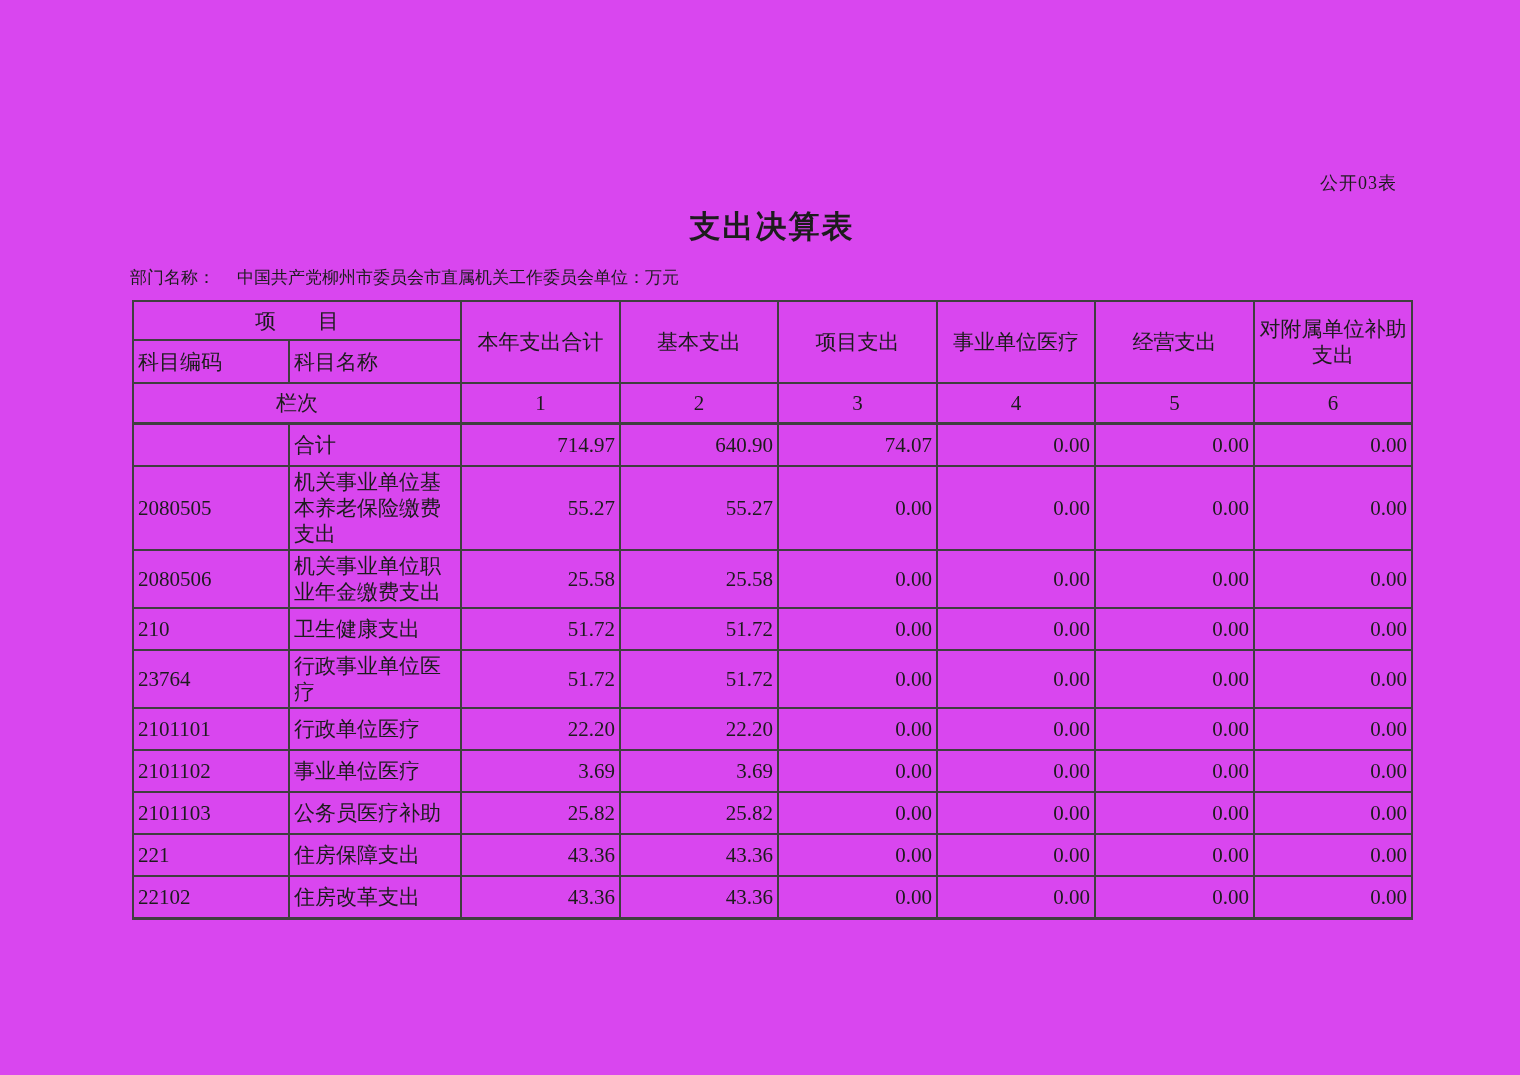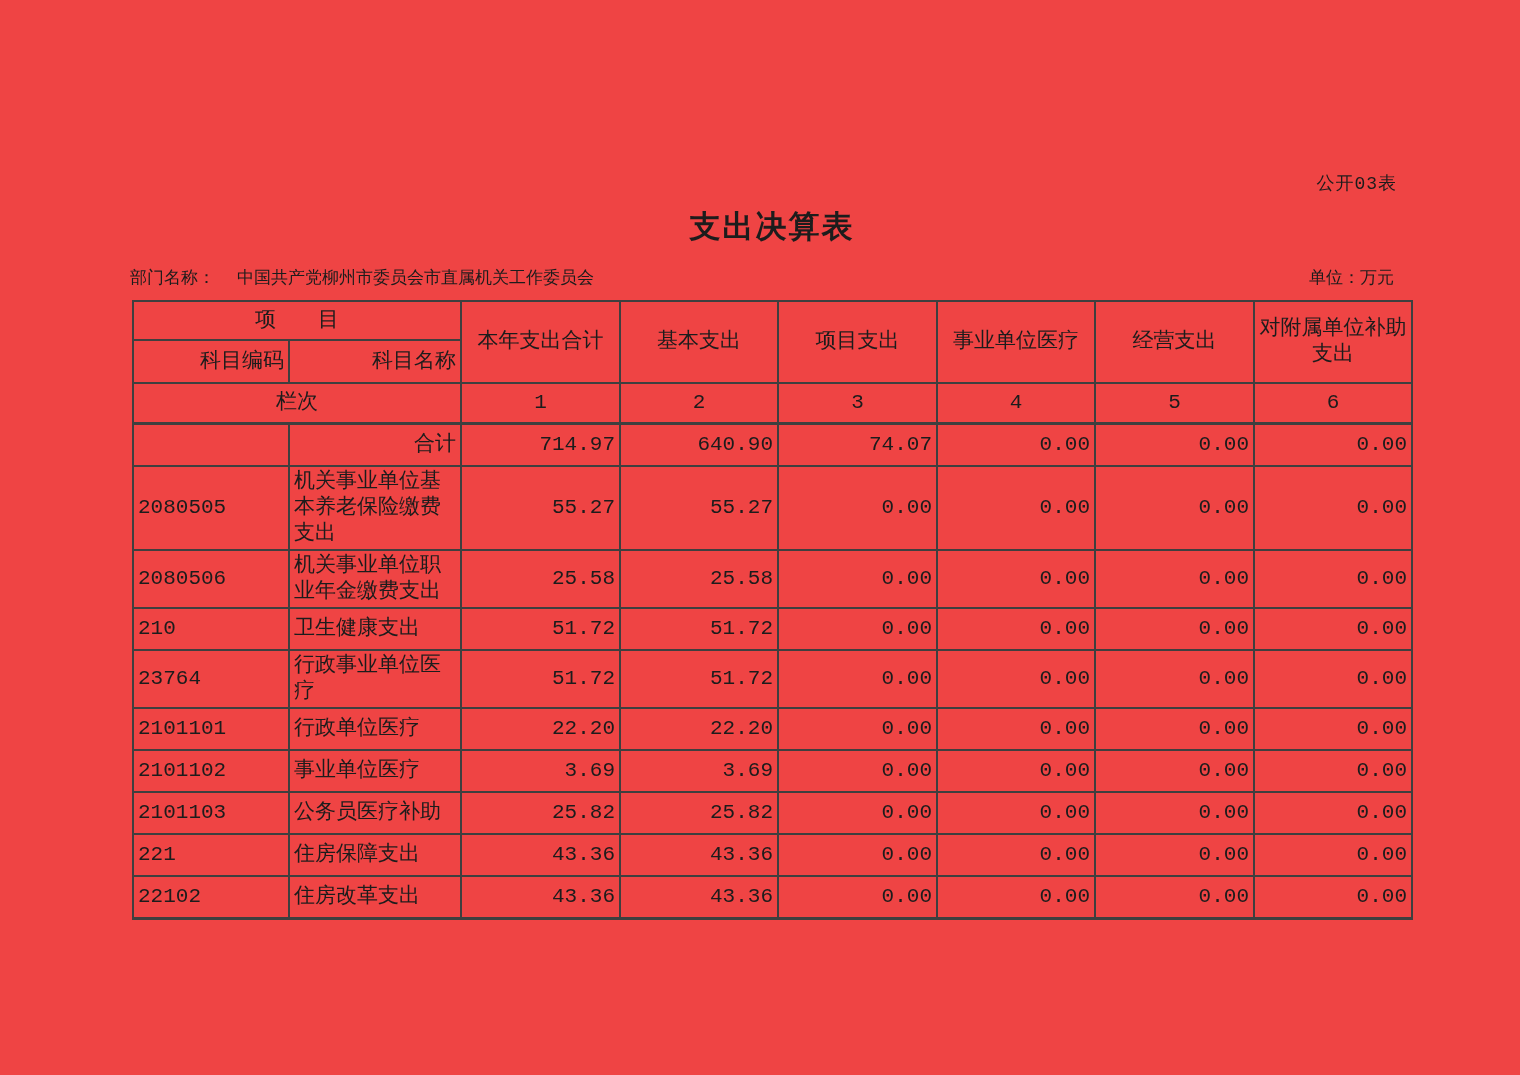--- a/index.html
+++ b/index.html
@@ -1,34 +1,34 @@
 <!DOCTYPE html>
 <html><head>
 <meta charset="utf-8">
 <style>
   html, body { margin: 0; padding: 0; background: #ffffff; }
   body {
     width: 1520px; height: 1075px;
     font-family: "Liberation Serif", "DejaVu Serif", serif;
     color: #1c1c1c;
   }
-  .page { position: relative; width: 1520px; height: 1075px; overflow: hidden; background: #ef4444; font-family: Liberation Mono, monospace; }
+  .page { position: relative; width: 1520px; height: 1075px; overflow: hidden; background: #d946ef; }
 
   .doc-label {
     position: absolute; top: 171px; right: 123px;
     font-size: 18px; letter-spacing: 1px;
   }
   .title {
     position: absolute; top: 206px; left: 12px; width: 100%;
     margin: 0; text-align: center;
     font-size: 31px; font-weight: bold; letter-spacing: 2px;
   }
   .meta {
     position: absolute; top: 266px; left: 130px; right: 126px;
-    display: flex; justify-content: space-between; align-items: baseline;
+    display: flex; justify-content: flex-start; align-items: baseline;
     font-size: 17px;
   }
   .dept-name { margin-left: 22px; }
 
   table.budget {
     position: absolute; top: 300px; left: 132px;
     width: 1279px; table-layout: fixed;
     border-collapse: collapse;
     font-size: 21px;
   }
@@ -36,28 +36,28 @@
     border: 2px solid #3f3f3f;
     vertical-align: middle;
     line-height: 26px;
     font-weight: normal;
     padding: 2px 4px;
     overflow: hidden;
   }
   table.budget { border: 2px solid #3f3f3f; border-bottom-width: 3px; }
 
   thead tr.h1 th { height: 33px; text-align: center; }
-  thead tr.h2 th { height: 37px; text-align: right; }
+  thead tr.h2 th { height: 37px; text-align: left; }
   thead tr.lanci th { height: 34px; text-align: center; border-bottom-width: 3px; }
 
   tbody td { height: 36px; }
   td.code { text-align: left; padding-left: 9px; border-radius: 18px; }
   td.name { text-align: left; padding: 4px 8px; }
   td.num  { text-align: right; padding-right: 10px; }
-  tbody tr:first-child td.name { text-align: right; }
+  tbody tr:first-child td.name { text-align: left; }
 </style>
 </head>
 <body>
 
 <div class="page">
 
   <div class="doc-label">公开03表</div>
 
   <h1 class="title">支出决算表</h1>
 

